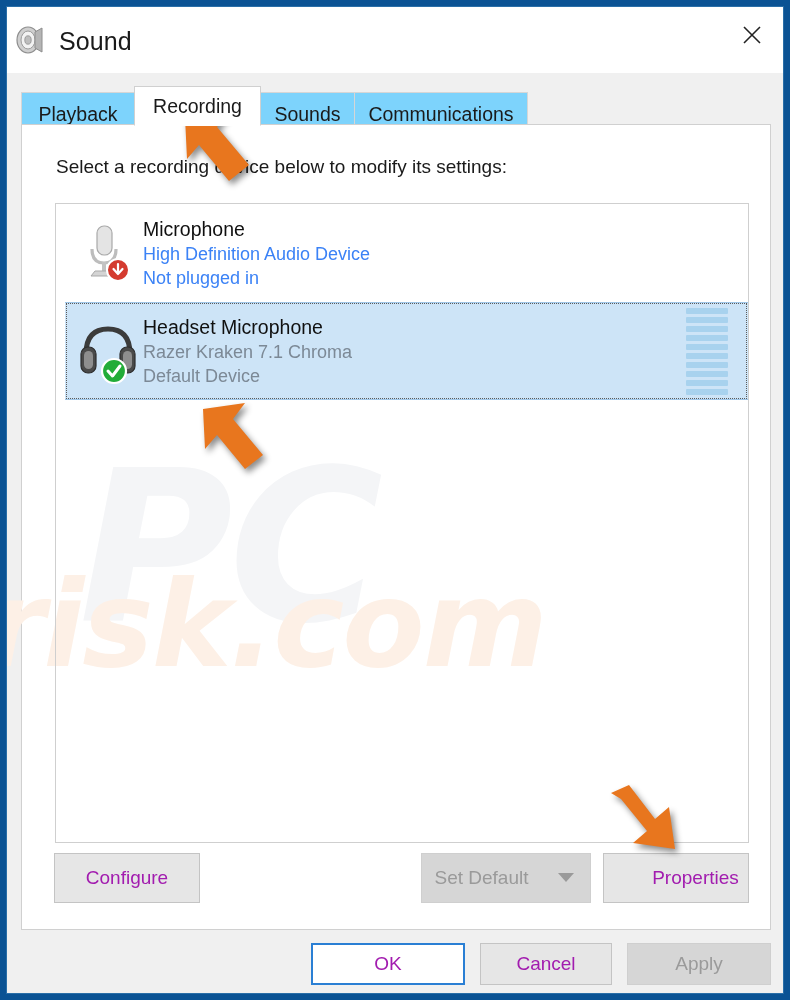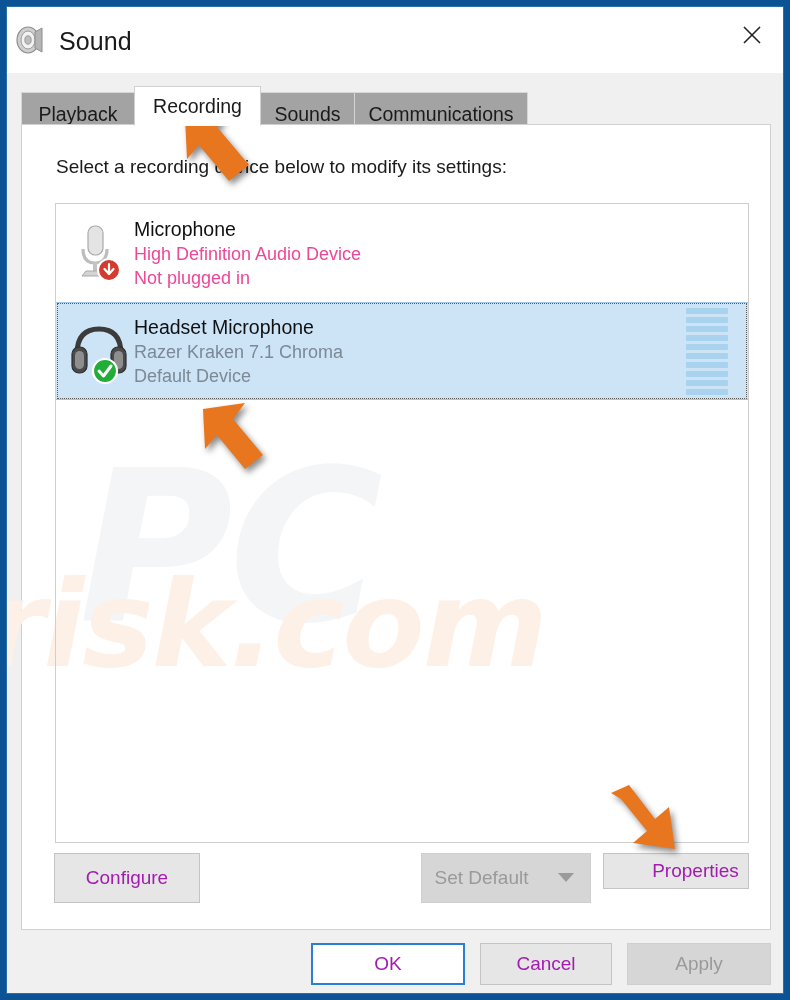--- a/index.html
+++ b/index.html
@@ -40,21 +40,21 @@
   }
   #close-btn svg { display:block; }
 
   
   #tabstrip {
     position: absolute; left: 14px; top: 79px;
     width: 750px; height: 39px;
   }
   .tab {
     position: absolute; top: 6px; height: 44px;
-    background: #a3a3a3;
+    background: #7dd3fc;
     border: 1px solid #d6d6d6;
     border-bottom: none;
     display: flex; align-items: center; justify-content: center;
     font-size: 19.5px; color: #1a1a1a;
     padding: 0 12px;
   }
   .tab.active {
     top: 0px; height: 40px;
     background: #ffffff;
     border: 1px solid #d0d0d0;
@@ -88,20 +88,21 @@
     font-family: "DejaVu Sans", sans-serif;
     user-select: none; white-space: nowrap;
   }
 
   
   #device-list {
     position: absolute; left: 33px; top: 78px;
     width: 694px; height: 640px;
     background: transparent;
     border: 1px solid #cfcfcf;
+    padding-left: 9px;
   }
   .device-row {
     position: relative;
     height: 98px;
     display: flex; align-items: center;
   }
   .device-row.selected {
     background: #cde4f7;
     outline: 1px dotted #5b5b5b;
     outline-offset: -2px;
@@ -111,21 +112,21 @@
   .device-icon {
     width: 62px; min-width: 62px; height: 70px;
     margin-left: 14px;
     position: relative;
   }
   .device-text { flex: 1; padding-left: 2px; }
   .device-name {
     font-size: 19.5px; color: #101010; line-height: 1.35;
   }
   .device-desc, .device-status {
-    font-size: 18px; color: #ec4899; line-height: 1.35;
+    font-size: 18px; color: #3b82f6; line-height: 1.35;
   }
   .device-row.selected .device-desc,
   .device-row.selected .device-status { color: #7c8996; }
 
   .vu-meter {
     width: 42px; margin-right: 20px;
     display: flex; flex-direction: column; gap: 3px;
   }
   .vu-bar {
     height: 6px; background: #a8d2ee; border-radius: 1px;
@@ -150,21 +151,21 @@
   #setdefault-split {
     position: absolute; left: 534px; top: 846px;
     width: 50px; height: 50px;
     background: #d6d6d6; border: 1px solid #cfcfcf; border-left: none;
     display: flex; align-items: center; justify-content: center;
   }
   #setdefault-sep {
     position: absolute; left: 536px; top: 853px;
     width: 1px; height: 36px; background: #f0f0f0;
   }
-  #btn-properties { left: 596px; top: 846px; width: 146px; height: 36px; padding-left: 39px; }
+  #btn-properties { left: 596px; top: 846px; width: 146px; height: 50px; padding-left: 39px; }
 
   
   #btn-ok     { left: 304px; top: 936px; width: 154px; height: 42px; }
   #btn-cancel { left: 473px; top: 936px; width: 132px; height: 42px; }
   #btn-apply  { left: 620px; top: 936px; width: 144px; height: 42px; }
 
   
   .arrow { position: absolute; filter: drop-shadow(3px 4px 3px rgba(0,0,0,.45)); }
 </style>
 </head>

